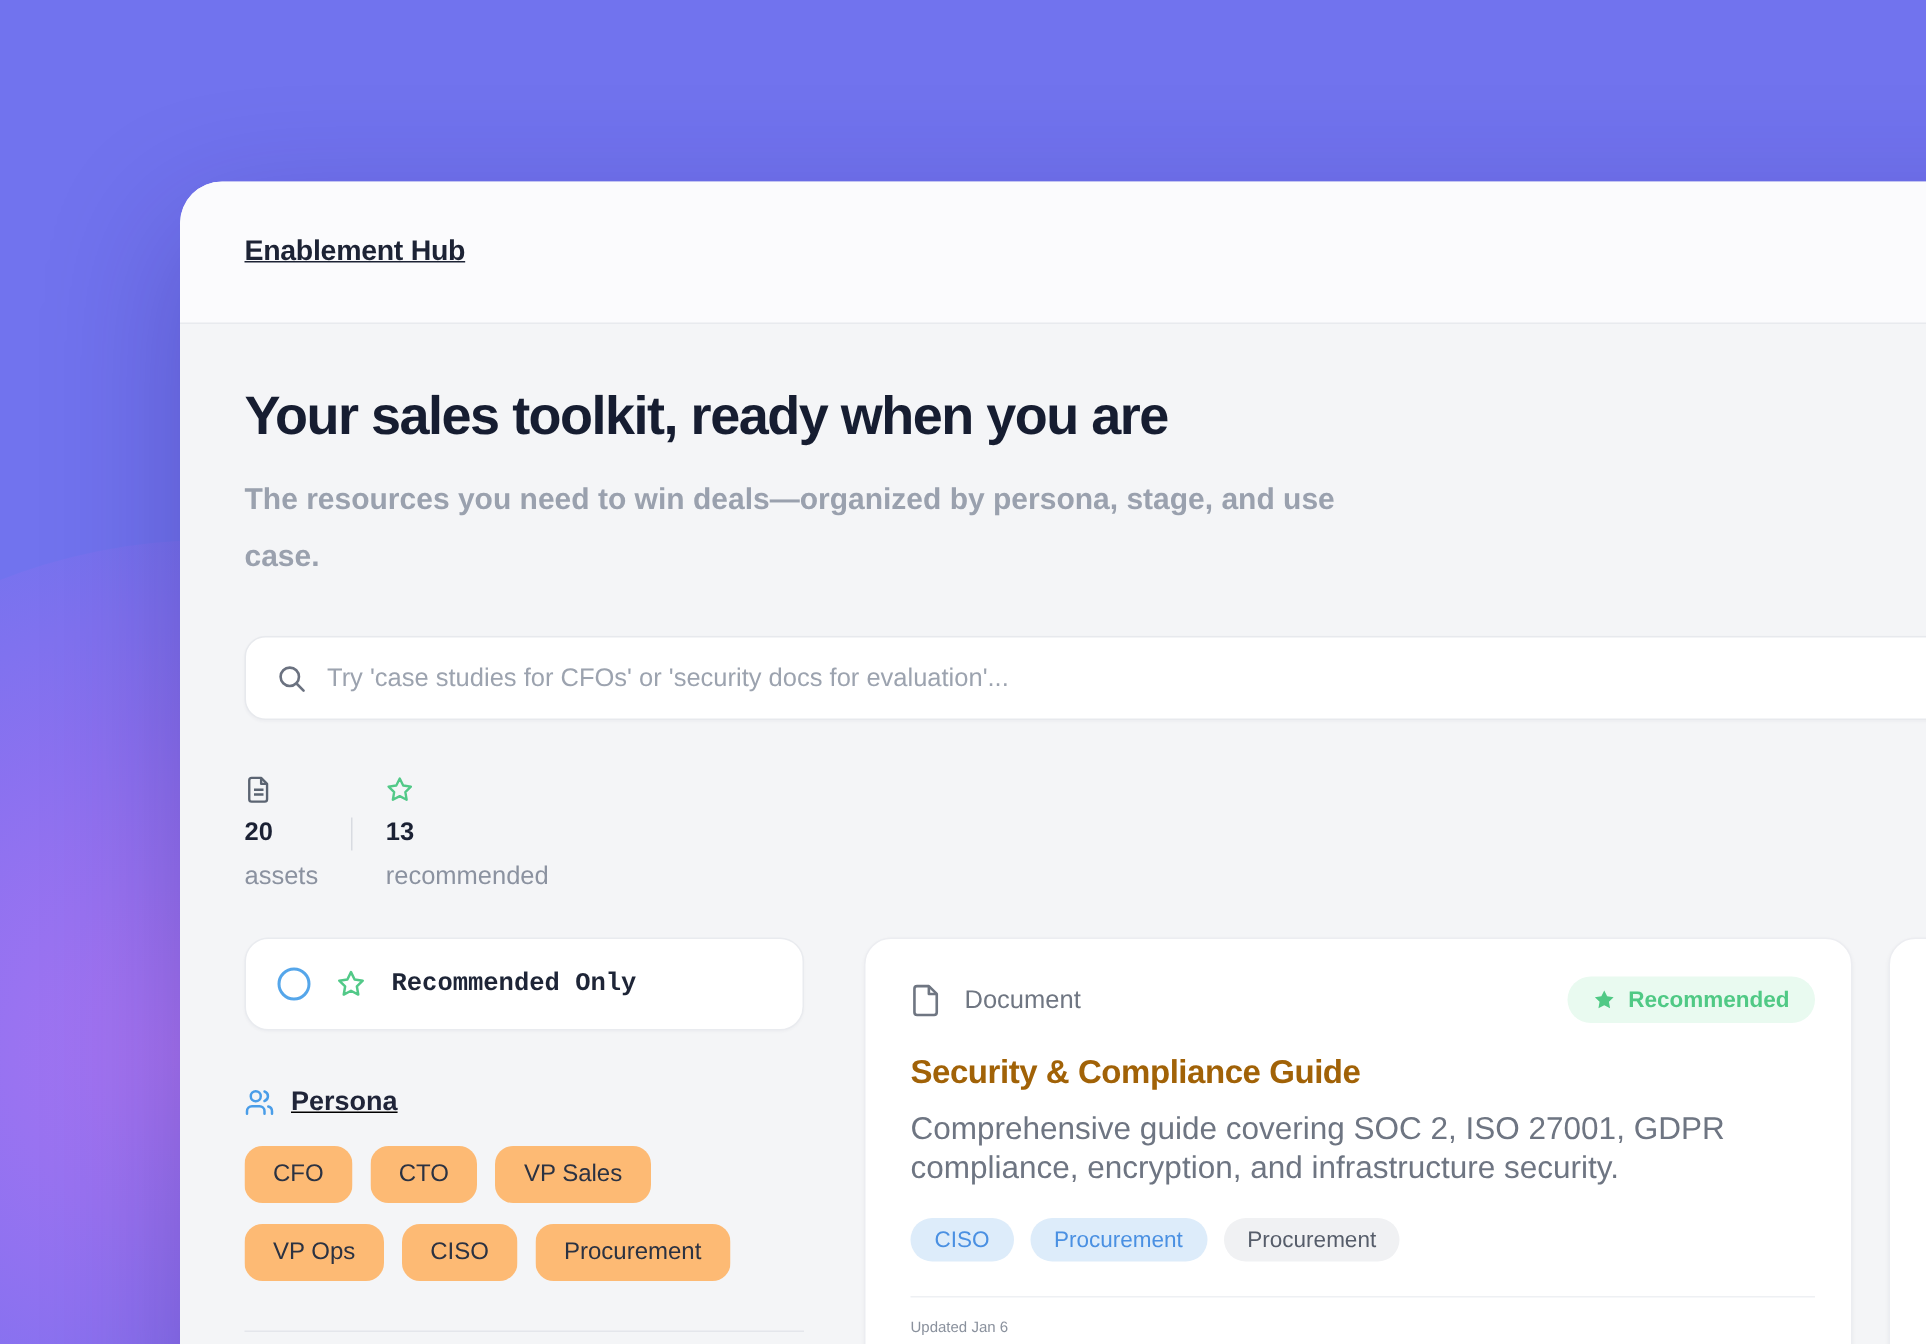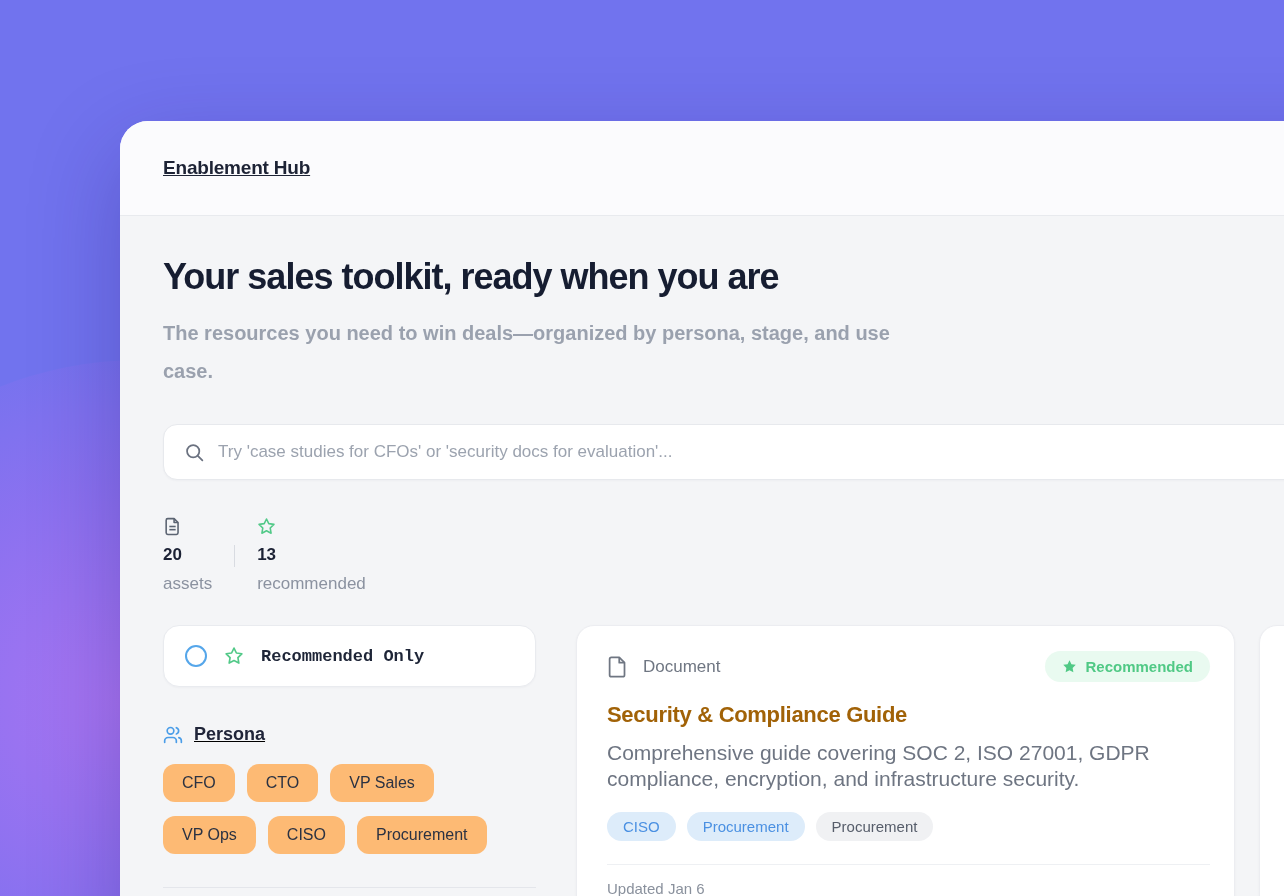--- a/index.html
+++ b/index.html
@@ -86,21 +86,21 @@
   .badge svg { width:15px; height:15px; fill:#50c985; }
   .card-title { margin-top:20px; font-size:22px; font-weight:800; color:#a16207;
     letter-spacing:-0.3px; }
   .card-desc { margin-top:12px; font-size:21px; line-height:26px; color:#6e7582;
     max-width:580px; }
   .tag-row { margin-top:20px; display:flex; gap:11px; }
   .tag { border-radius:999px; padding:6px 16px; font-size:15px; font-weight:500; }
   .tag.blue { background:#ddecfa; color:#4a90e2; }
   .tag.gray { background:#f0f1f3; color:#565d6a; }
   .card-foot-divider { margin-top:23px; border-top:1px solid #eef0f3; }
-  .card-updated { margin-top:15px; font-size:15px; color:#8a919d; }
+  .card-updated { margin-top:15px; font-size:10px; color:#8a919d; }
 
   
   .card.partial { padding-left:28px; }
 </style>
 </head>
 <body>
 
 <div class="stage">
   <div class="bg-blob"></div>
 

